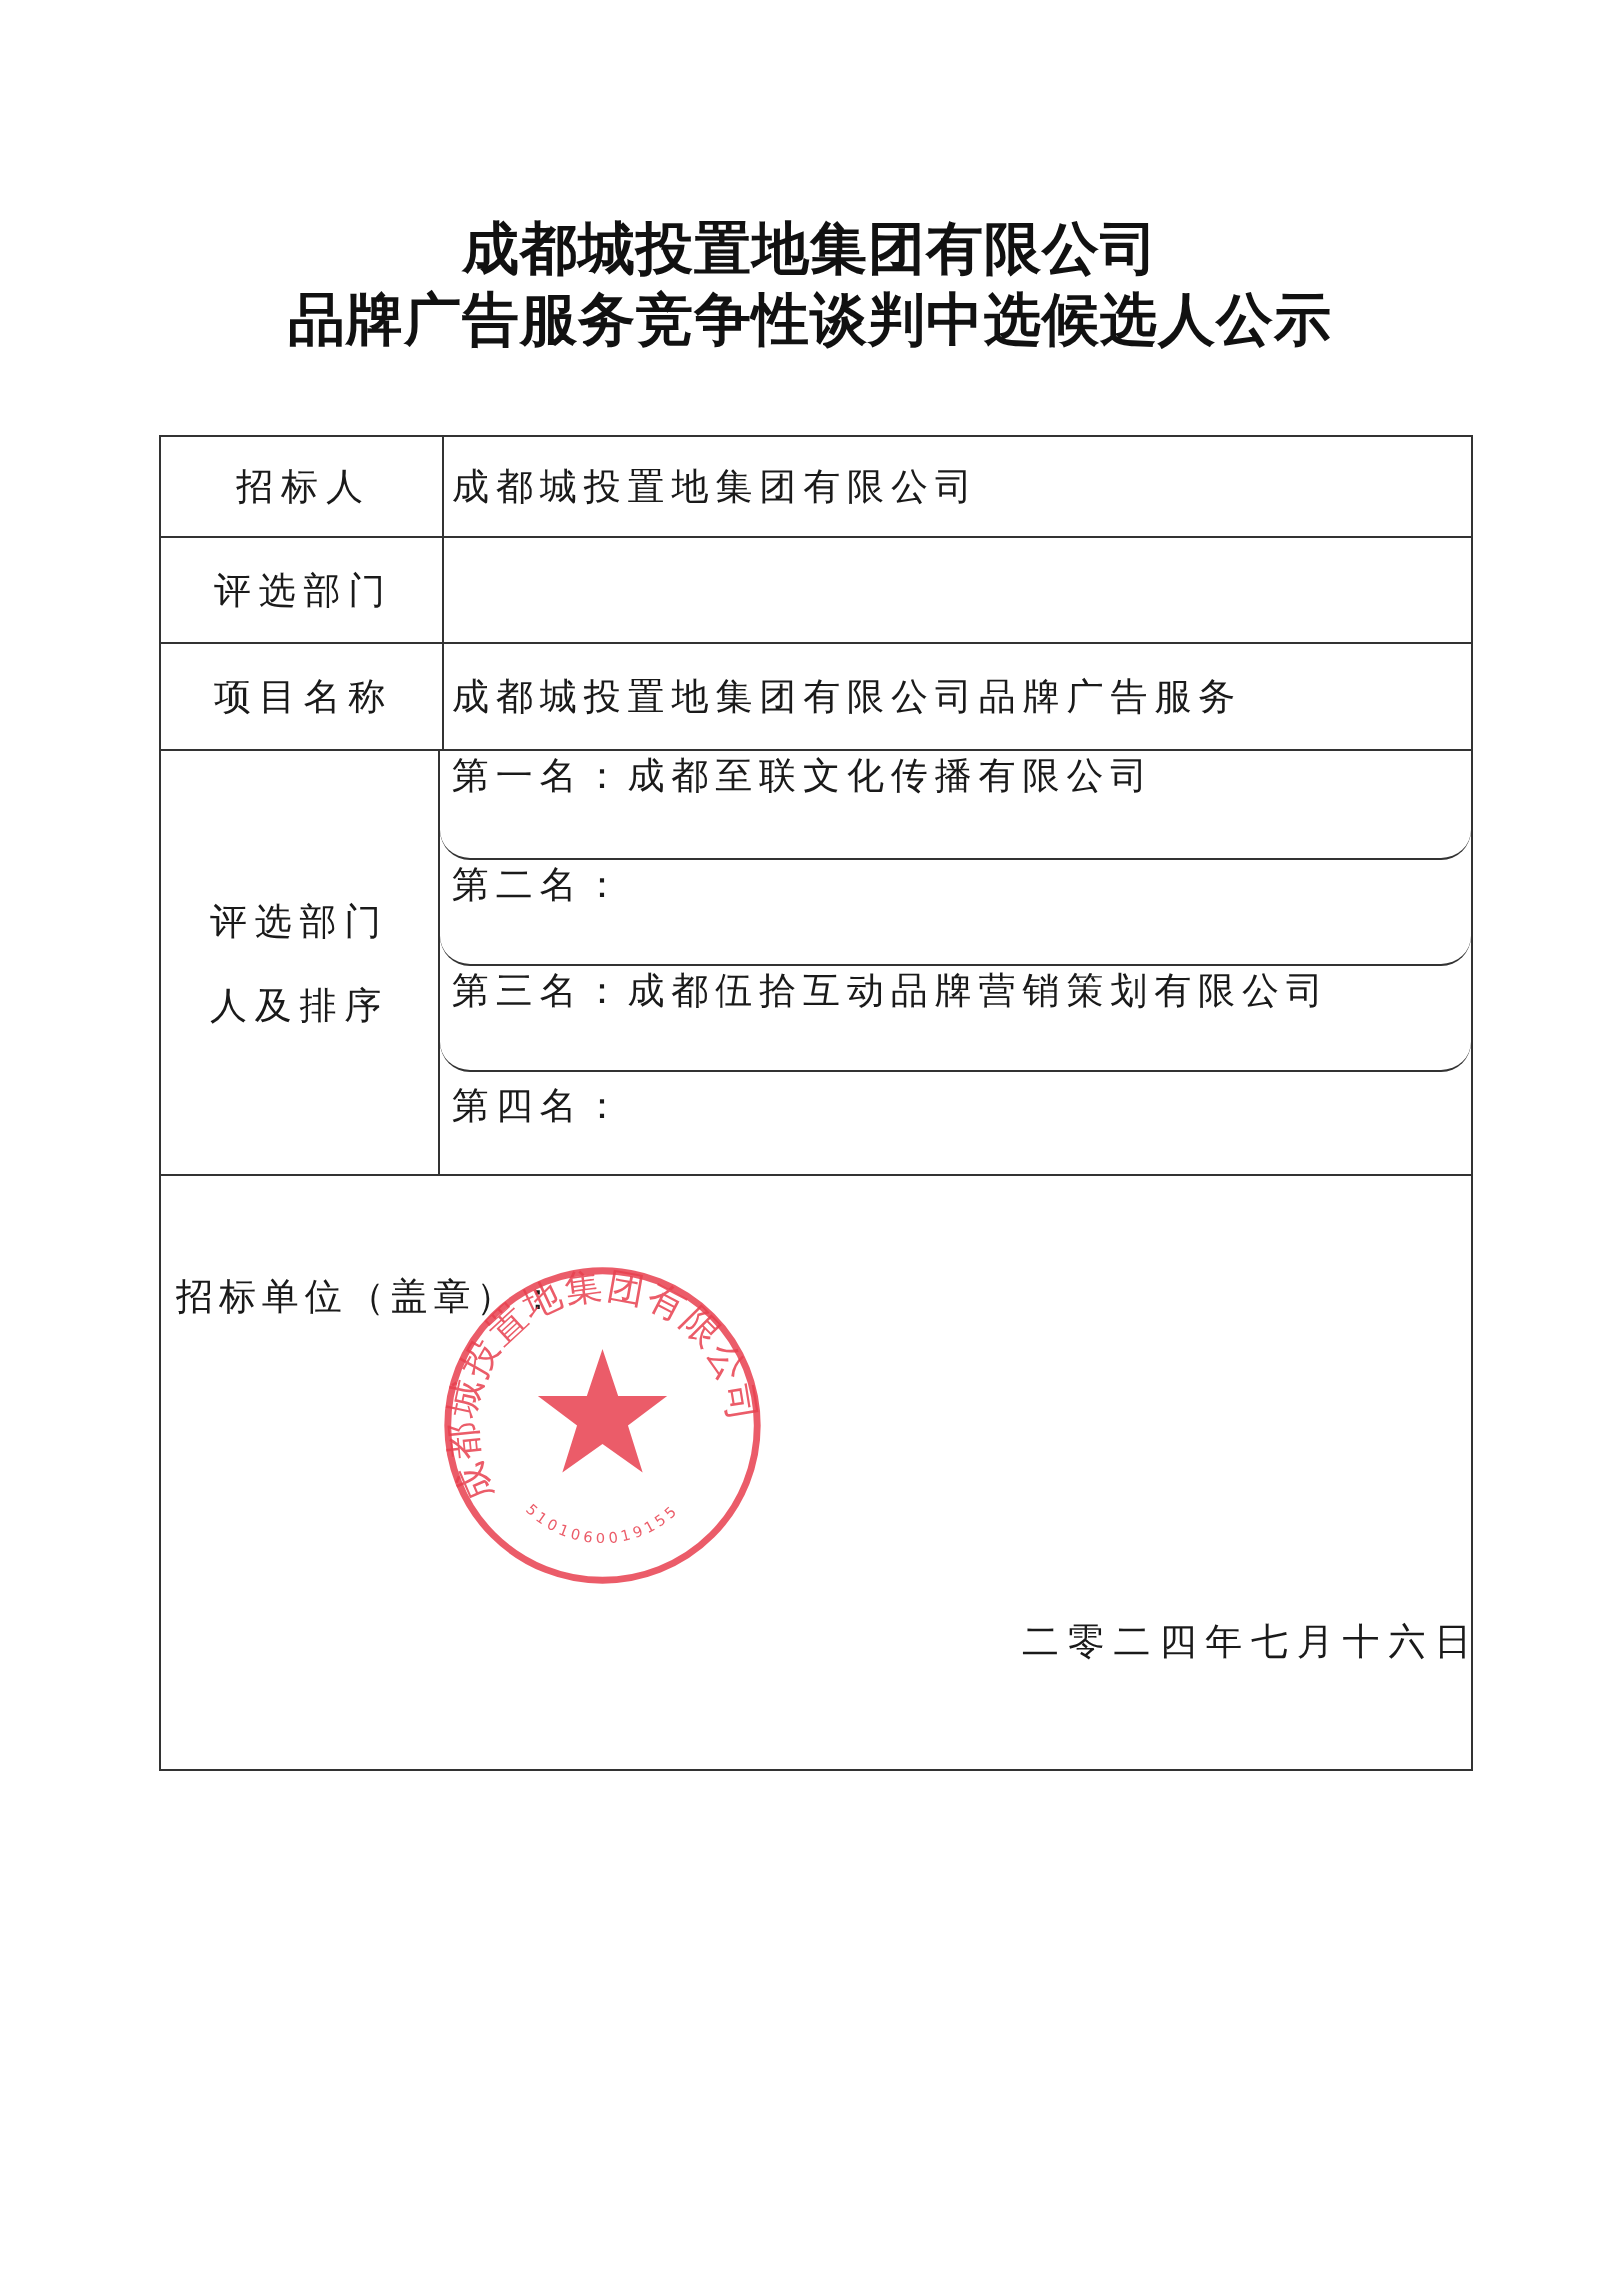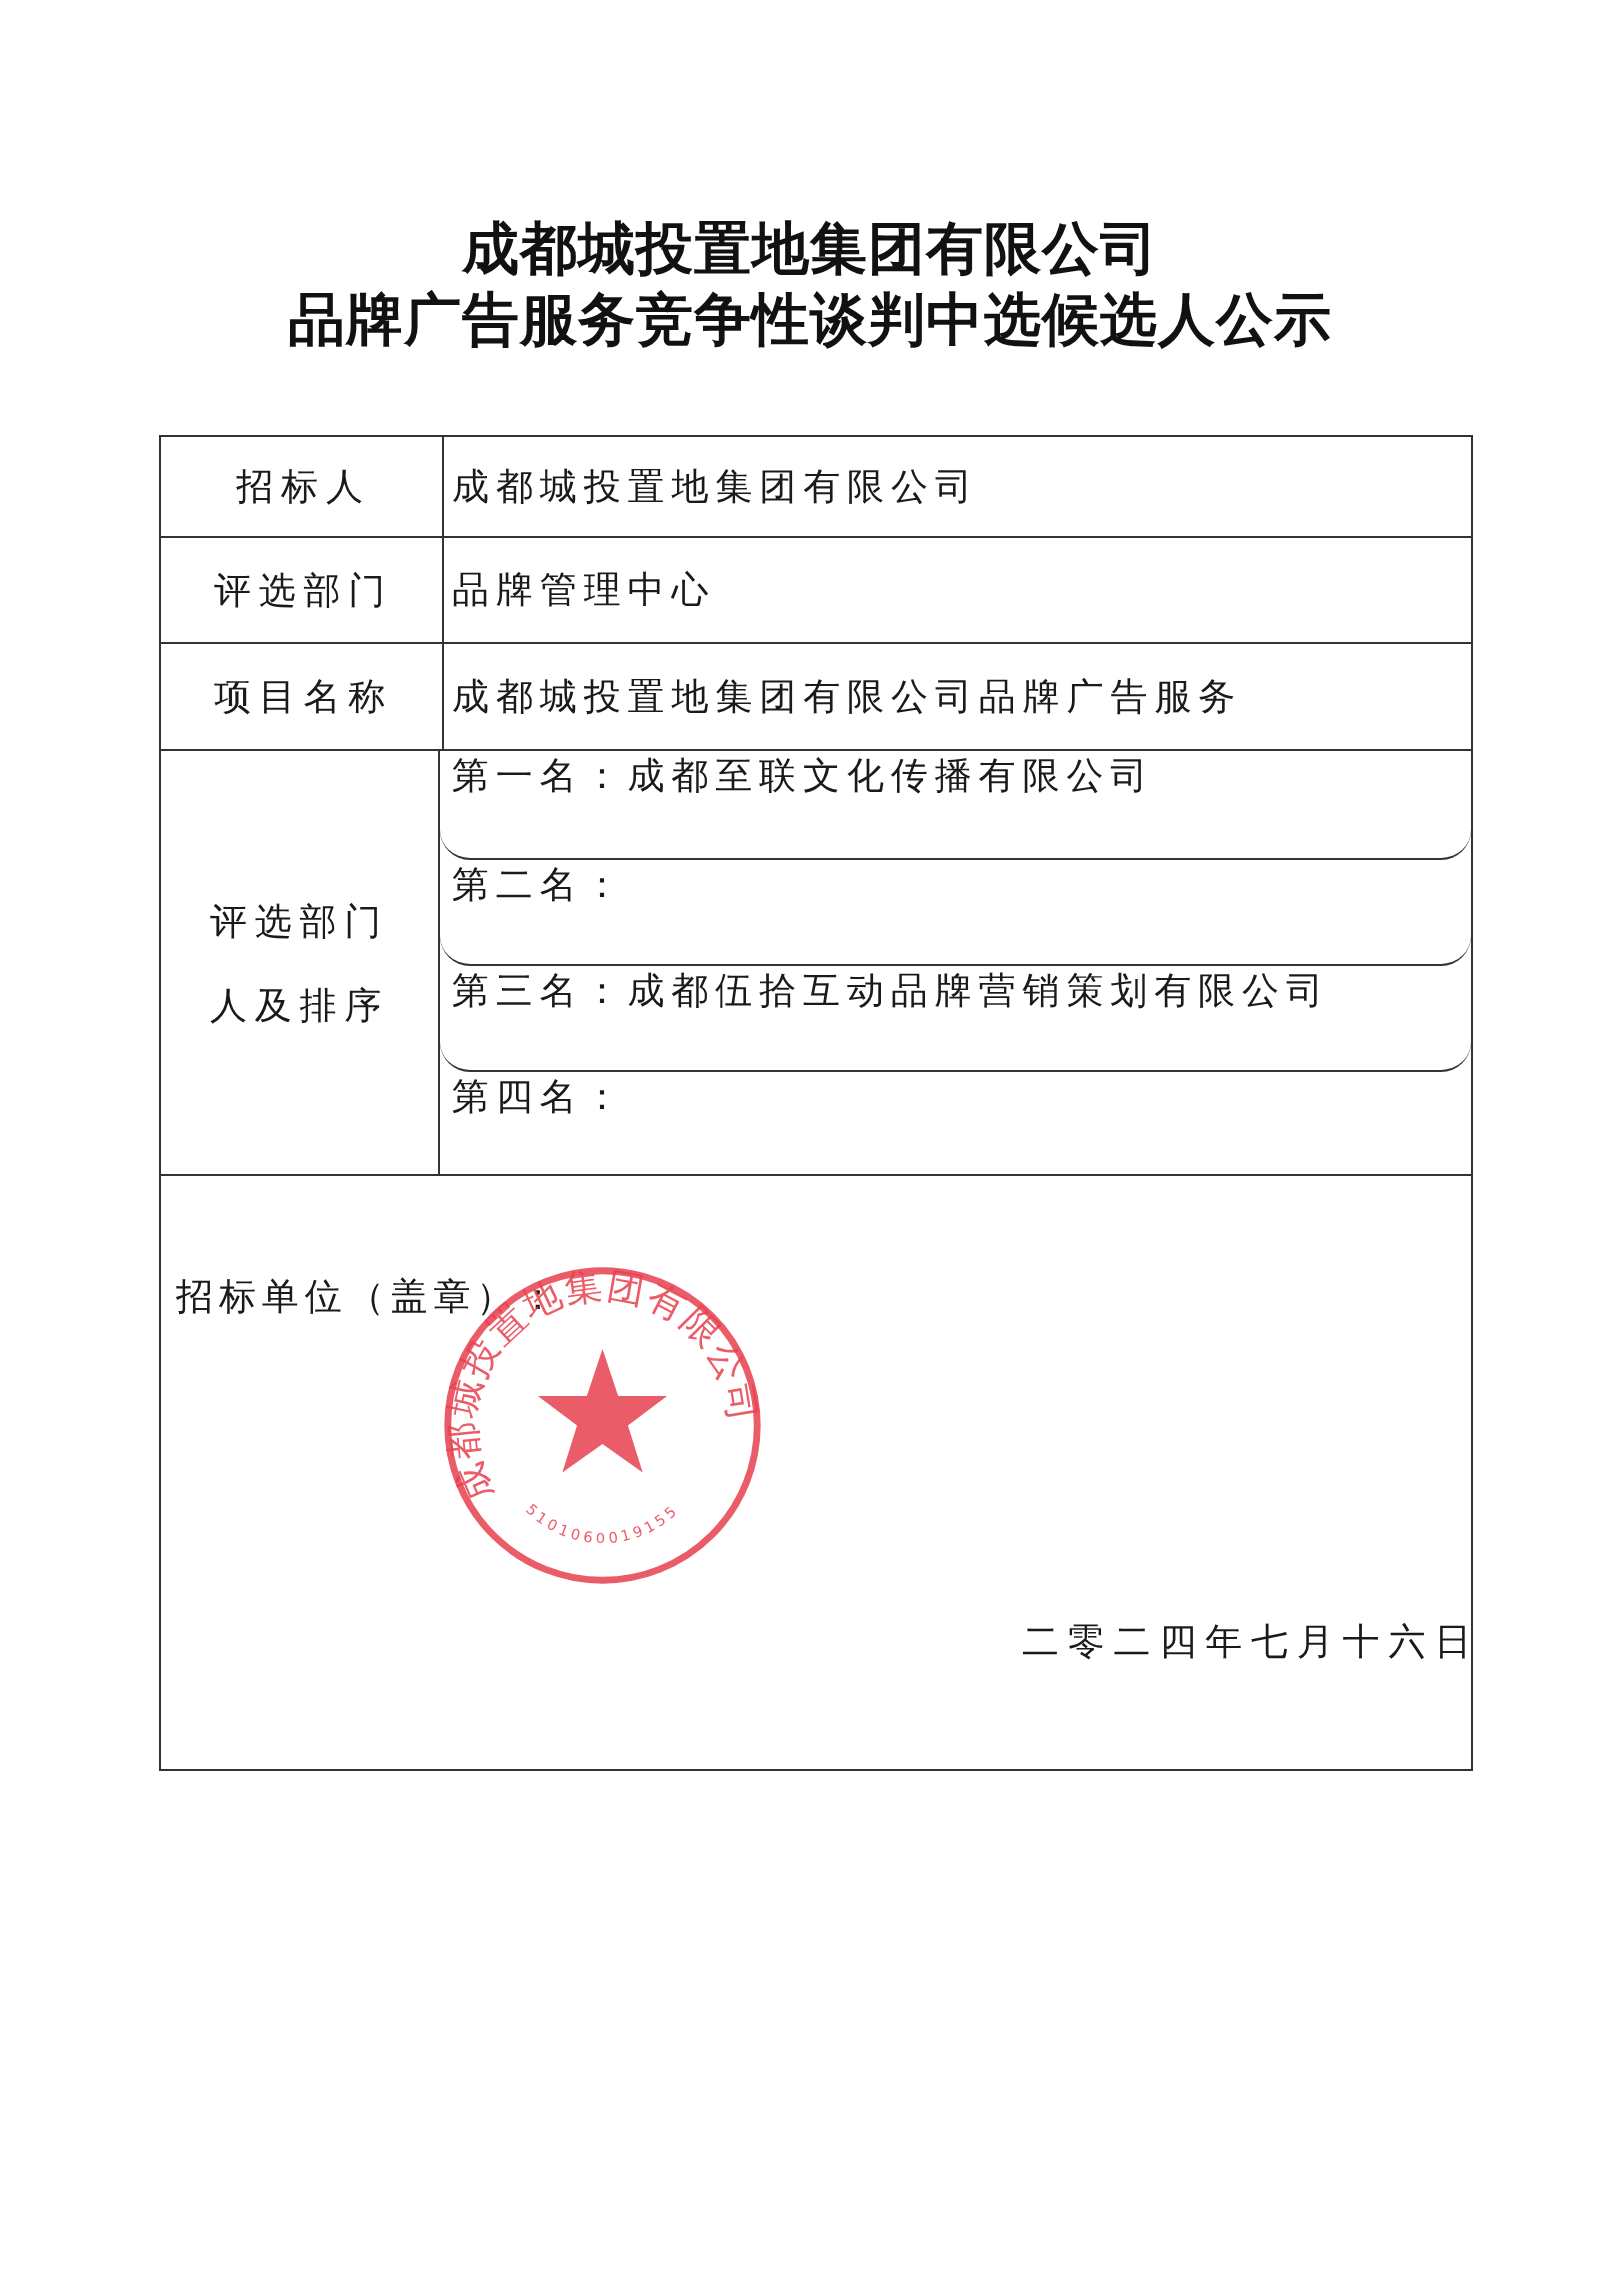--- a/index.html
+++ b/index.html
@@ -33,21 +33,20 @@
 <div class="title t1">成都城投置地集团有限公司</div>
 <div class="title t2">品牌广告服务竞争性谈判中选候选人公示</div>
 
 <div class="outer">
   <div class="row" style="top:0;height:101px;">
     <div class="lbl">招标人</div>
     <div class="val">成都城投置地集团有限公司</div>
   </div>
   <div class="row" style="top:101px;height:106px;">
     <div class="lbl">评选部门</div>
-    <div class="val">品牌管理中心</div>
   </div>
   <div class="row" style="top:207px;height:107px;">
     <div class="lbl">项目名称</div>
     <div class="val">成都城投置地集团有限公司品牌广告服务</div>
   </div>
 
   <div class="row" style="top:314px;height:425px;border-bottom:2px solid #333;">
     <div class="cand-lbl">
       <div>
         <div>评选部门</div>
@@ -58,21 +57,21 @@
       <span>第一名：</span>
         <span>成都至联文化传播有限公司</span>
     </div>
     <div class="cand" style="top:109px;height:106px;gap:36px;">
       <span>第二名：</span>
     </div>
     <div class="cand" style="top:215px;height:106px;">
       <span>第三名：</span>
         <span>成都伍拾互动品牌营销策划有限公司</span>
     </div>
-    <div class="cand" style="top:321px;height:105px;border-bottom:none;">
+    <div class="cand" style="top:330px;height:105px;border-bottom:none;">
       <span>第四名：</span>
     </div>
   </div>
 </div>
 
 <div class="seal-label">招标单位（盖章）：</div>
 
 <svg class="stamp" viewBox="0 0 340 340">
   <defs>
     <path id="arcTop" d="M 60 240 A 130 130 0 1 1 280 240"></path>

